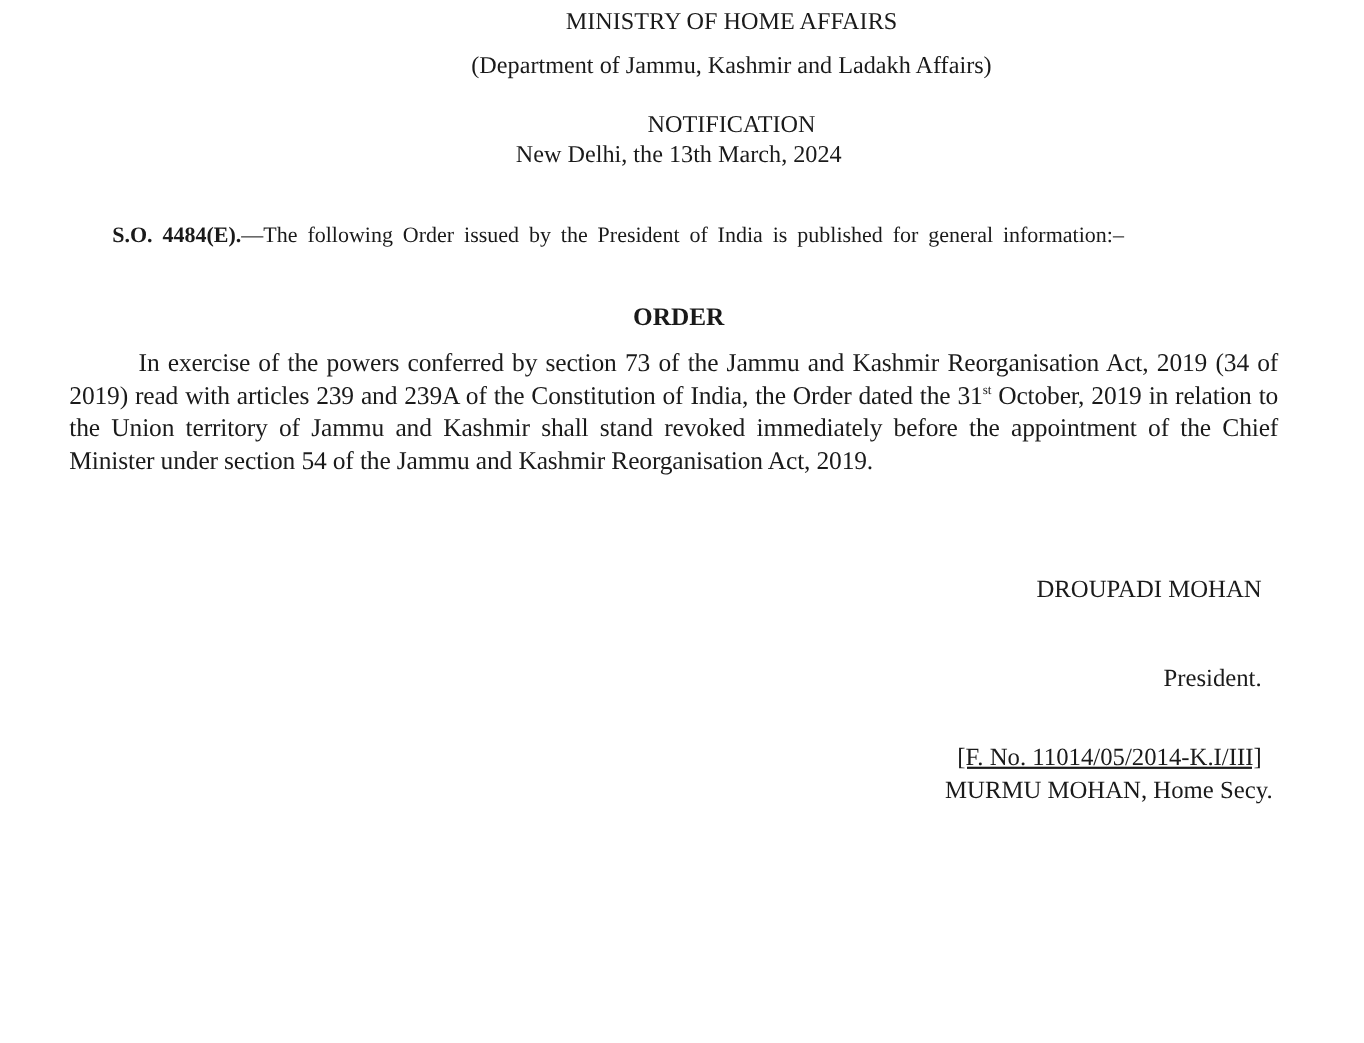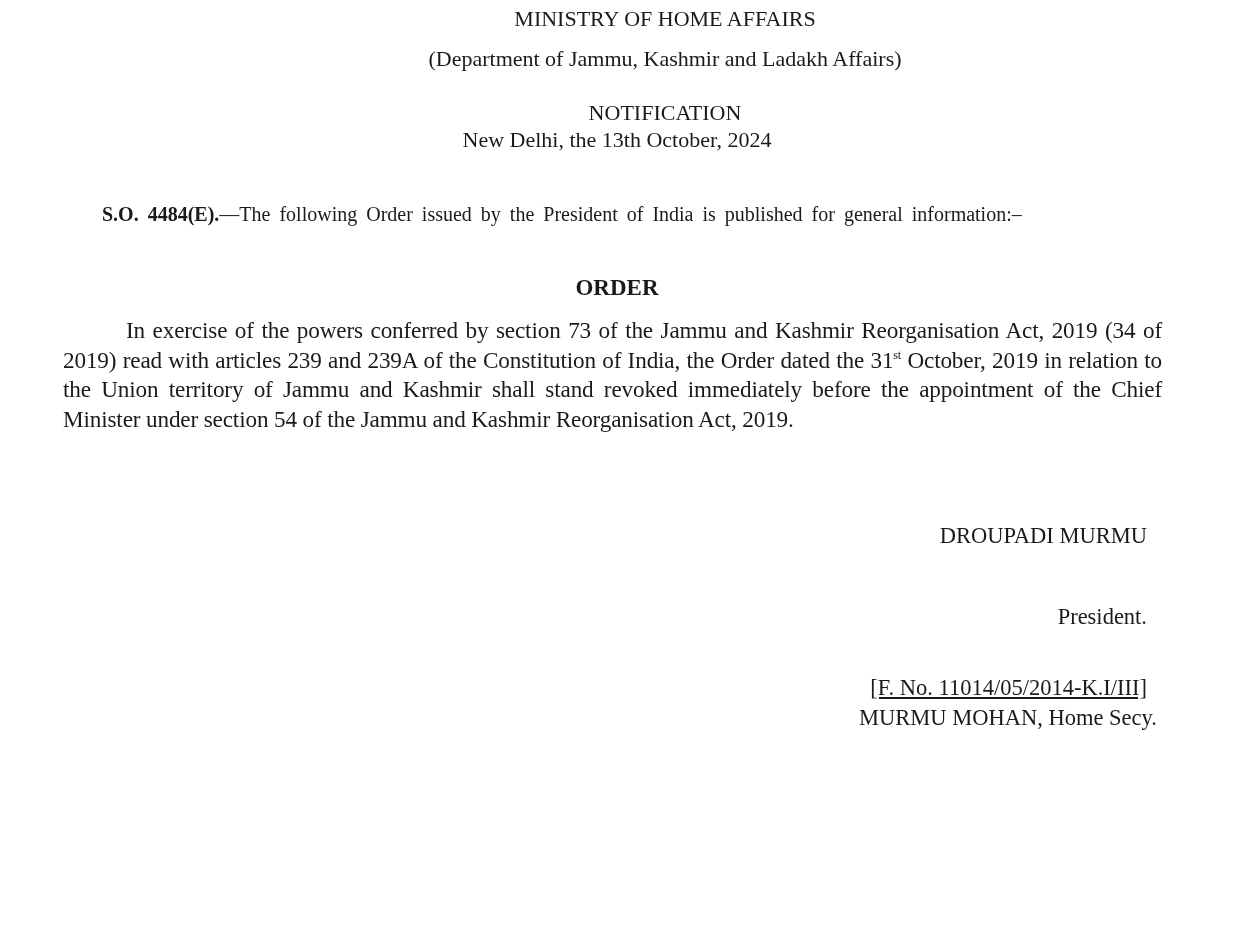--- a/index.html
+++ b/index.html
@@ -78,29 +78,29 @@
 <body>
 
 <div>
 
   <div id="ministry" class="abs center heading-bold">MINISTRY OF HOME AFFAIRS</div>
 
   <div id="department" class="abs center heading-bold">(Department of Jammu, Kashmir and Ladakh Affairs)</div>
 
   <div id="notification-title" class="abs center heading-bold">NOTIFICATION</div>
 
-  <div id="date-line" class="abs center date-line">New Delhi, the 13th October, 2024</div>
+  <div id="date-line" class="abs center date-line">New Delhi, the 13th March, 2024</div>
 
   <div id="intro-para" class="para"><span class="so-number">S.O. 4484(E).</span><span>—The following Order issued by the President of India is published for general information:–</span></div>
 
   <div id="order-title" class="abs center">ORDER</div>
 
   <div id="order-para" class="para"><span>In exercise of the powers conferred by section 73 of the Jammu and Kashmir Reorganisation Act, 2019 (34 of 2019) read with articles 239 and 239A of the Constitution of India, the Order dated the 31</span><sup>st</sup><span> October, 2019 in relation to the Union territory of Jammu and Kashmir shall stand revoked immediately before the appointment of the Chief Minister under section 54 of the Jammu and Kashmir Reorganisation Act, 2019.</span></div>
 
-  <div id="signatory-name" class="right-block">DROUPADI MURMU</div>
+  <div id="signatory-name" class="right-block">DROUPADI MOHAN</div>
 
   <div id="signatory-title" class="right-block">President.</div>
 
   <div id="file-number" class="right-block">[F. No. 11014/05/2014-K.I/III]</div>
 
   <div id="secretary" class="right-block">MURMU MOHAN, Home Secy.</div>
 
 </div>
 
 </body></html>

